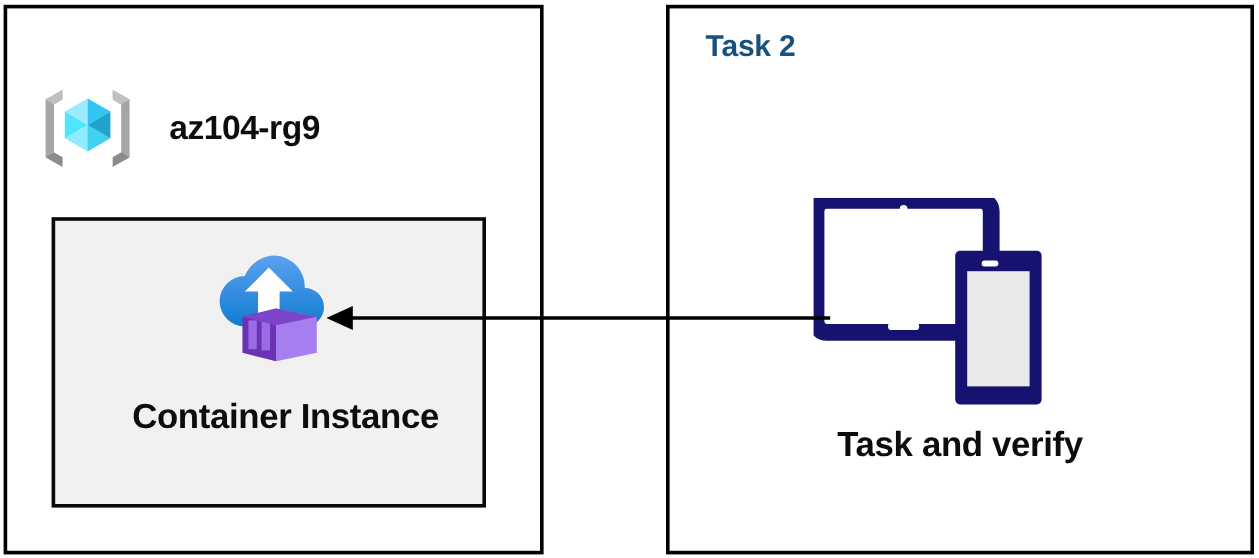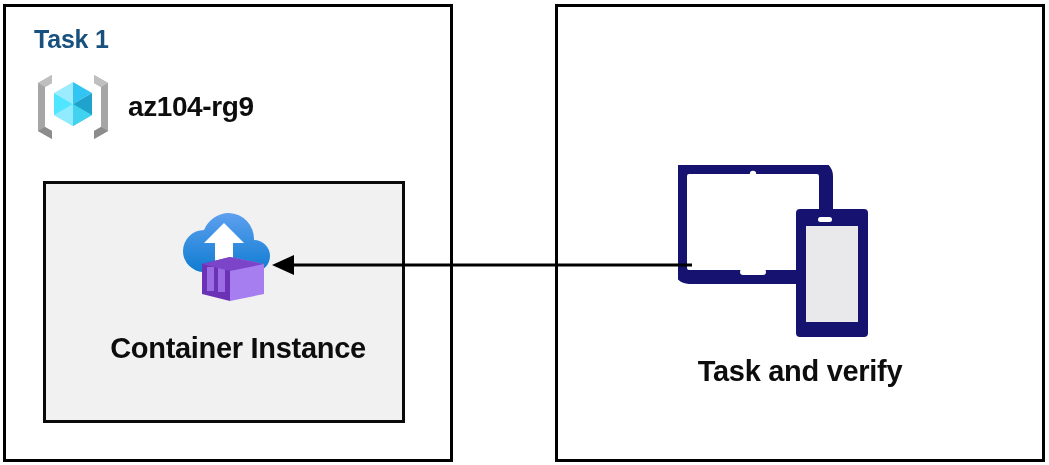--- a/index.html
+++ b/index.html
@@ -36,20 +36,21 @@
   #task1-title { left: 28px; top: 18px; }
   #task2-title { left: 30px; top: 18px; }
 
   
   .rg-row {
     position: absolute;
     left: 26px;
     top: 62px;
     display: flex;
     align-items: center;
+    gap: 13px;
   }
   .rg-icon { width: 82px; height: 76px; display: block; }
   .rg-label {
     font-size: 28px;
     font-weight: bold;
     color: #0d0d0d;
     margin-left: 14px;
     white-space: nowrap;
     letter-spacing: -0.4px;
   }
@@ -113,21 +114,20 @@
     top: 248px;
     width: 420px;
     height: 34px;
   }
 </style>
 </head>
 <body>
 
 <div id="task1-panel" class="task-panel">
 
-  <div id="task1-title" class="task-title">Task 1</div>
 
   <div class="rg-row">
     <span class="rg-icon-holder">
       <svg class="rg-icon" viewBox="0 0 82 76" xmlns="http://www.w3.org/2000/svg">
 
         <path d="M20 6 L6 14 L6 62 L20 70 L20 62 L13 58 L13 18 L20 14 Z" fill="#A6A6A6"></path>
         <path d="M20 6 L6 14 L13 18 L20 14 Z" fill="#BFBFBF"></path>
         <path d="M20 70 L6 62 L13 58 L20 62 Z" fill="#8C8C8C"></path>
 
         <path d="M62 6 L76 14 L76 62 L62 70 L62 62 L69 58 L69 18 L62 14 Z" fill="#A6A6A6"></path>
@@ -171,20 +171,21 @@
           <path d="M32 62 L60 55 L94 62 L60 69 Z" fill="#7B44C9"></path>
         </svg>
       </span>
     </div>
     <div id="container-instance-label">Container Instance</div>
   </div>
 </div>
 
 <div id="task2-panel" class="task-panel">
 
+  <div id="task2-title" class="task-title">Task 2</div>
 
   <div id="devices-icon-wrap">
     <svg class="devices-icon" viewBox="0 0 200 178" xmlns="http://www.w3.org/2000/svg">
 
       <rect x="2" y="2" width="146" height="110" rx="9" ry="9" fill="none" stroke="#151270" stroke-width="14"></rect>
 
       <circle cx="75" cy="9" r="3.2" fill="#FFFFFF"></circle>
 
       <rect x="62" y="104" width="26" height="6" rx="3" ry="3" fill="#FFFFFF"></rect>
 

